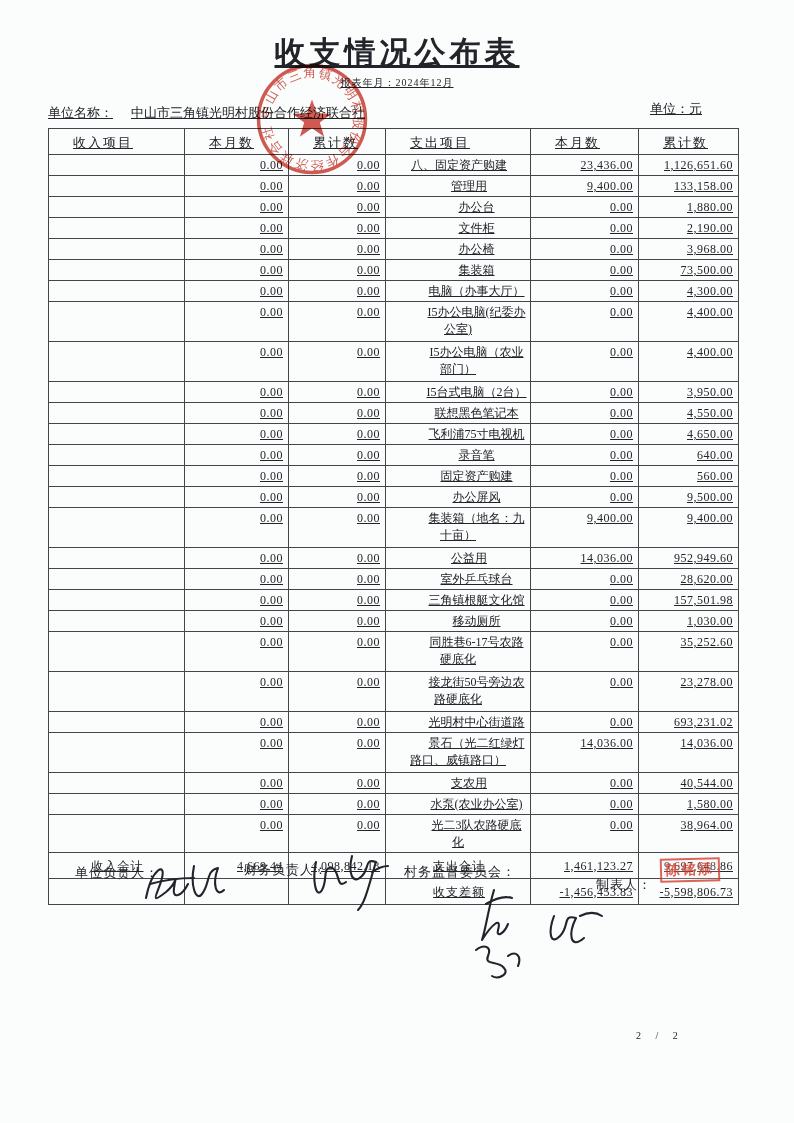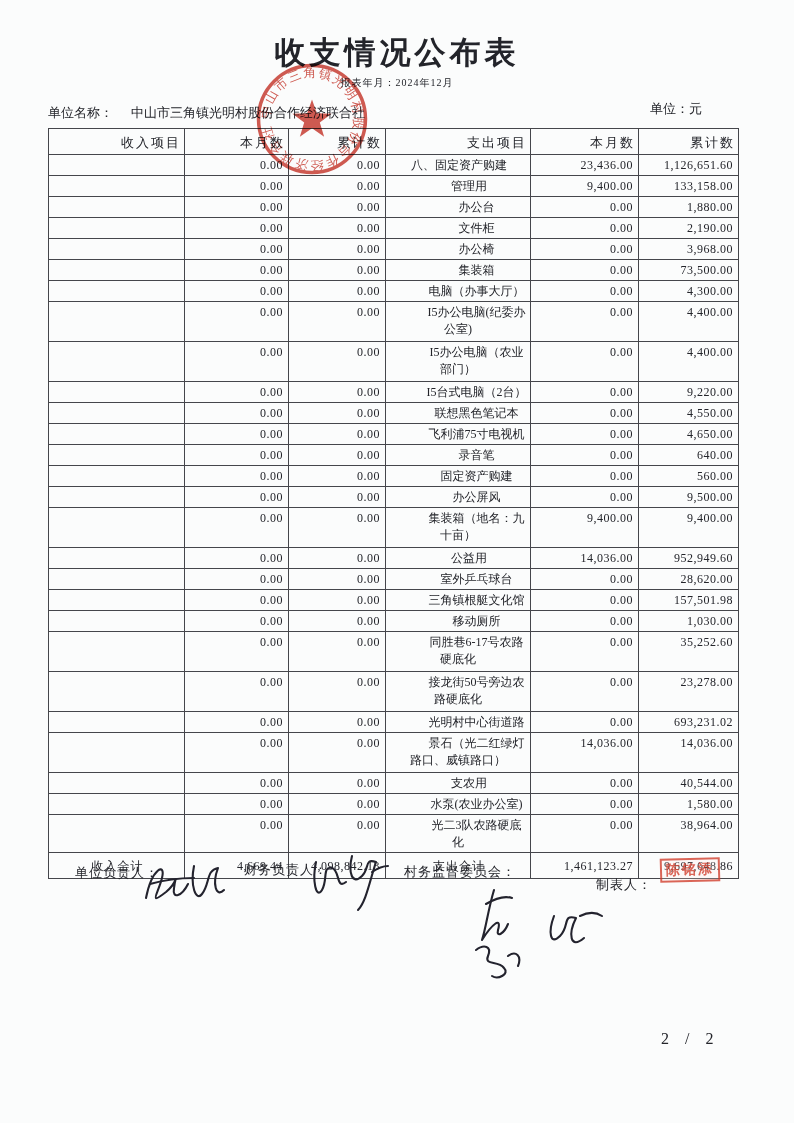--- a/index.html
+++ b/index.html
@@ -4,21 +4,21 @@
 <style>
   html,body{margin:0;padding:0;}
   body{
     width:794px;height:1123px;
     background:#fbfcfc;
     font-family:"Liberation Serif","DejaVu Serif",serif;
     color:#23242a;
     overflow:hidden;
     position:relative;
   }
-  .page{position:relative;width:794px;height:1123px;}
+  .page{position:relative;width:794px;height:1123px;text-decoration:underline;}
 
   
   .doc-title{
     text-align:center;
     padding-top:36px;
     font-family:"Liberation Sans","DejaVu Sans",sans-serif;
     font-weight:700;
     font-size:31px;
     letter-spacing:4px;
     line-height:34px;
@@ -52,21 +52,21 @@
     border:1px solid #45464b;
     padding:2px 3px 1px 3px;
     vertical-align:top;
     overflow:hidden;
     line-height:17px;
   }
   table.main th{
     height:22px;
     font-weight:400;
     font-size:13px;
-    text-align:right;
+    text-align:left;
     vertical-align:middle;
     letter-spacing:2px;
     padding-left:24px;
   }
   table.main td.num{text-align:right;letter-spacing:.5px;padding-right:5px;}
   table.main td.item{text-align:center;}
   td.item.i0{text-indent:2px;}
   td.item.i1{text-indent:22px;}
   td.item.i2{text-indent:37px;}
   tr.h1{height:20px;}
@@ -107,22 +107,22 @@
     font-weight:700;
     letter-spacing:2px;
     padding:1px 4px;
     transform:rotate(-1.5deg);
     opacity:.8;
     background:rgba(255,230,226,.25);
   }
 
   .page-number{
     position:absolute;
-    left:661px;top:1030px;
-    font-size:16px;
+    left:636px;top:1030px;
+    font-size:10px;
     letter-spacing:6px;
   }
 </style>
 </head>
 <body>
 
 <div class="page">
 
   <div class="doc-title">收支情况公布表</div>
   <div class="doc-subtitle">报表年月：2024年12月</div>
@@ -225,21 +225,21 @@
           <td class="item i2">I5办公电脑（农业部门）</td>
           <td class="num">0.00</td>
           <td class="num">4,400.00</td>
         </tr>
         <tr class="h1">
           <td class="item i0"></td>
           <td class="num">0.00</td>
           <td class="num">0.00</td>
           <td class="item i2">I5台式电脑（2台）</td>
           <td class="num">0.00</td>
-          <td class="num">9,220.00</td>
+          <td class="num">3,950.00</td>
         </tr>
         <tr class="h1">
           <td class="item i0"></td>
           <td class="num">0.00</td>
           <td class="num">0.00</td>
           <td class="item i2">联想黑色笔记本</td>
           <td class="num">0.00</td>
           <td class="num">4,550.00</td>
         </tr>
         <tr class="h1">
@@ -370,20 +370,28 @@
           <td class="num">0.00</td>
           <td class="num">38,964.00</td>
         </tr>
         <tr class="total">
           <td class="item i0">收入合计</td>
           <td class="num">4,669.44</td>
           <td class="num">4,098,842.13</td>
           <td class="item i0">支出合计</td>
           <td class="num">1,461,123.27</td>
           <td class="num">9,697,648.86</td>
+        </tr>
+        <tr class="total">
+          <td class="item i0"></td>
+          <td class="num"></td>
+          <td class="num"></td>
+          <td class="item i0">收支差额</td>
+          <td class="num">-1,456,453.83</td>
+          <td class="num">-5,598,806.73</td>
         </tr>
       </tbody>
   </table>
 
   <svg class="seal" viewBox="0 0 140 140">
     <circle cx="70" cy="70" r="52" fill="none" stroke="#c8372c" stroke-width="3.4"></circle>
     <polygon points="70,51 74.7,64.5 89,64.8 77.6,73.5 81.8,87.2 70,79 58.2,87.2 62.4,73.5 51,64.8 65.3,64.5" fill="#c8372c"></polygon>
     <defs>
       <path id="sealArc" d="M 29,70 A 41,41 0 1 1 111,70 A 41,41 0 1 1 29,70" fill="none"></path>
     </defs>

